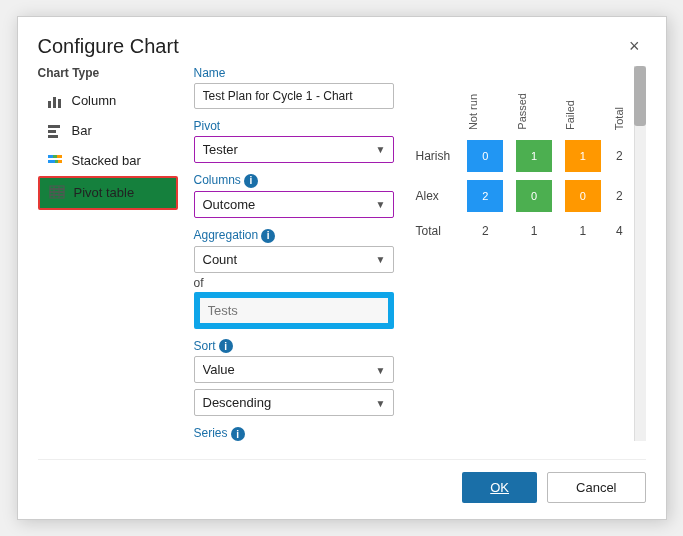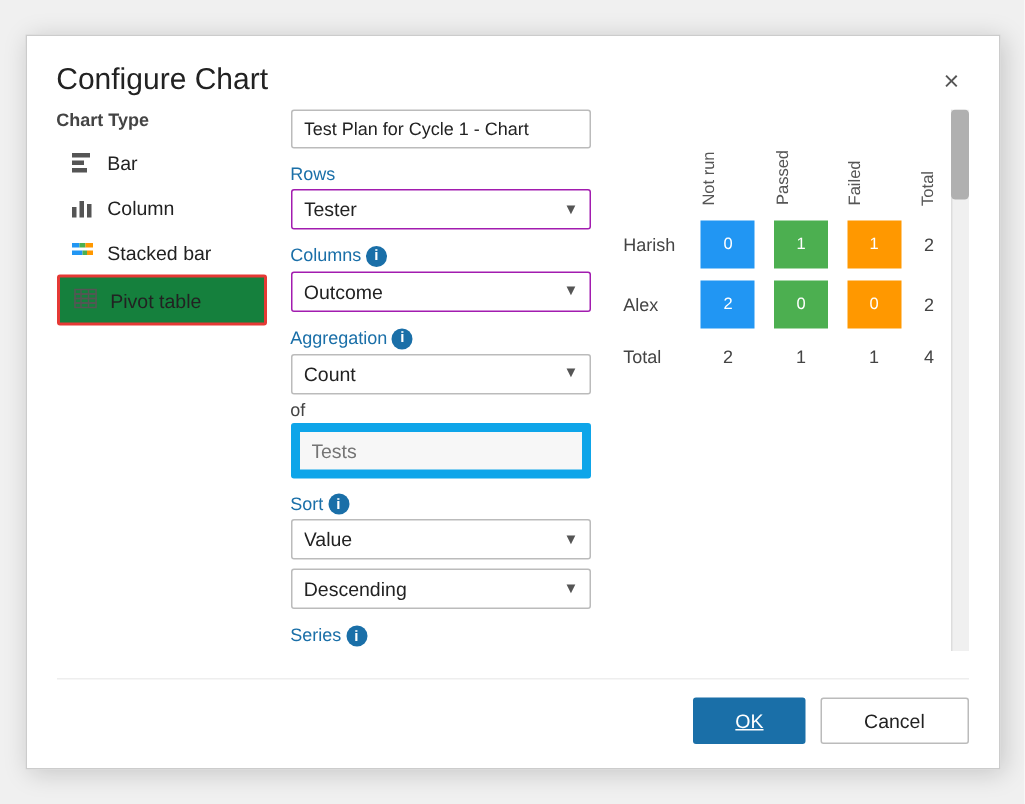--- a/index.html
+++ b/index.html
@@ -312,37 +312,37 @@
   <div class="dialog-body">
 
     <div class="chart-type-panel">
       <div class="chart-type-label">Chart Type</div>
       <ul class="chart-type-list">
 
 
         <li>
           <span class="chart-icon">
             <svg width="16" height="16" viewBox="0 0 16 16">
+              <rect x="1" y="8" width="3" height="7" fill="#555"></rect>
+              <rect x="6" y="4" width="3" height="11" fill="#555"></rect>
+              <rect x="11" y="6" width="3" height="9" fill="#555"></rect>
+            </svg>
+          </span>
+          <span>Column</span>
+        </li>
+
+        <li>
+          <span class="chart-icon">
+            <svg width="16" height="16" viewBox="0 0 16 16">
               <rect x="1" y="2" width="12" height="3" fill="#555"></rect>
               <rect x="1" y="7" width="8" height="3" fill="#555"></rect>
               <rect x="1" y="12" width="10" height="3" fill="#555"></rect>
             </svg>
           </span>
           <span>Bar</span>
-        </li>
-
-        <li>
-          <span class="chart-icon">
-            <svg width="16" height="16" viewBox="0 0 16 16">
-              <rect x="1" y="8" width="3" height="7" fill="#555"></rect>
-              <rect x="6" y="4" width="3" height="11" fill="#555"></rect>
-              <rect x="11" y="6" width="3" height="9" fill="#555"></rect>
-            </svg>
-          </span>
-          <span>Column</span>
         </li>
 
         <li>
           <span class="chart-icon">
             <svg width="16" height="16" viewBox="0 0 16 16">
               <rect x="1" y="2" width="5" height="3" fill="#2196F3"></rect>
               <rect x="6" y="2" width="4" height="3" fill="#4CAF50"></rect>
               <rect x="10" y="2" width="5" height="3" fill="#FF9800"></rect>
               <rect x="1" y="7" width="7" height="3" fill="#2196F3"></rect>
               <rect x="8" y="7" width="3" height="3" fill="#4CAF50"></rect>
@@ -364,23 +364,24 @@
             </svg>
           </span>
           <span>Pivot table</span>
         </li>
 
       </ul>
     </div>
 
     <div class="form-panel">
 
+      <label class="form-label">Name</label>
       <input class="form-input" type="text" value="Test Plan for Cycle 1 - Chart" style="">
 
-      <label class="form-label">Rows</label>
+      <label class="form-label">Pivot</label>
       <div class="form-select-wrap red-border">
         <select class="form-select">
           <option>Tester</option>
         </select>
         <span class="select-arrow">▼</span>
       </div>
 
       <label class="form-label">
         <span>Columns</span><span class="info-icon">i</span>
       </label>

